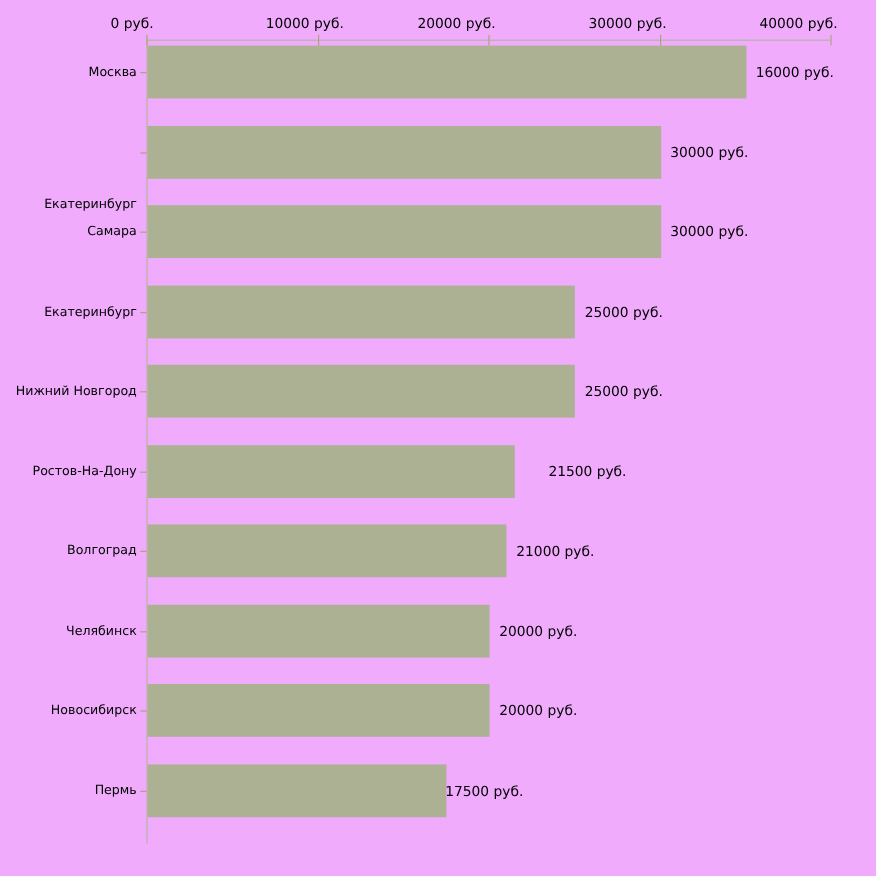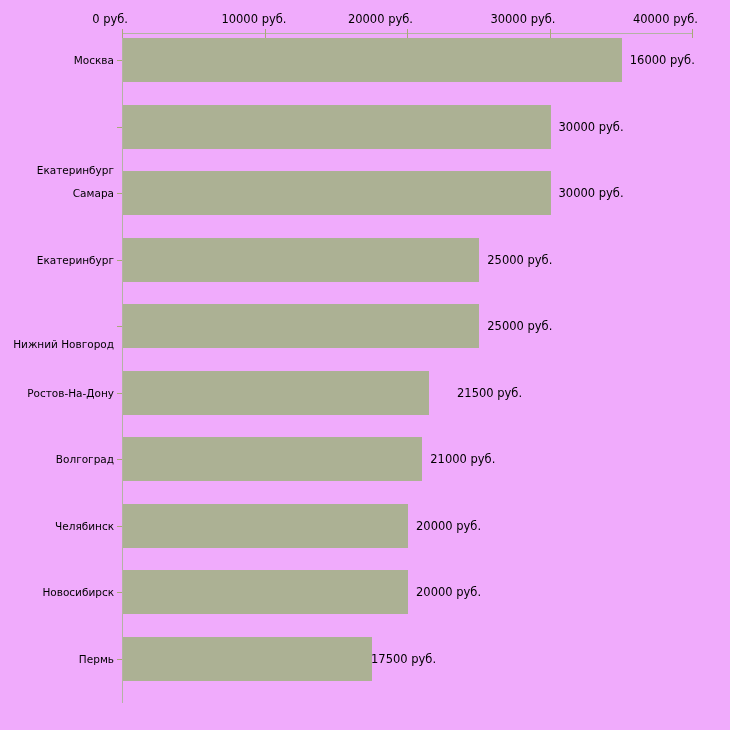--- a/index.html
+++ b/index.html
@@ -119,21 +119,21 @@
       <div class="bar" title="Самара: 30000 руб." style="top: 171px; width: 427.5px; height: 44px; background: rgb(172, 177, 148);"></div>
       <div class="ytick" style="top: 193px;"></div>
       <div class="cat-label" style="top: 193px;">Самара</div>
       <div class="bar-value" style="left: 558.5px; top: 193px;">30000 руб.</div>
       <div class="bar" title="Новосибирск: 25000 руб." style="top: 237.5px; width: 356.25px; height: 44px; background: rgb(172, 177, 148);"></div>
       <div class="ytick" style="top: 259.5px;"></div>
       <div class="cat-label" style="top: 259.5px;">Екатеринбург</div>
       <div class="bar-value" style="left: 487.25px; top: 259.5px;">25000 руб.</div>
       <div class="bar" title="Нижний Новгород: 25000 руб." style="top: 304px; width: 356.25px; height: 44px; background: rgb(172, 177, 148);"></div>
       <div class="ytick" style="top: 326px;"></div>
-      <div class="cat-label" style="top: 344px;">Нижний Новгород</div>
+      <div class="cat-label" style="top: 326px;">Нижний Новгород</div>
       <div class="bar-value" style="left: 487.25px; top: 326px;">25000 руб.</div>
       <div class="bar" title="Ростов-На-Дону: 21500 руб." style="top: 370.5px; width: 306.375px; height: 44px; background: rgb(172, 177, 148);"></div>
       <div class="ytick" style="top: 392.5px;"></div>
       <div class="cat-label" style="top: 392.5px;">Ростов-На-Дону</div>
       <div class="bar-value" style="left: 457px; top: 392.5px;">21500 руб.</div>
       <div class="bar" title="Волгоград: 21000 руб." style="top: 437px; width: 299.25px; height: 44px; background: rgb(172, 177, 148);"></div>
       <div class="ytick" style="top: 459px;"></div>
       <div class="cat-label" style="top: 459px;">Волгоград</div>
       <div class="bar-value" style="left: 430.25px; top: 459px;">21000 руб.</div>
       <div class="bar" title="Челябинск: 20000 руб." style="top: 503.5px; width: 285px; height: 44px; background: rgb(172, 177, 148);"></div>

